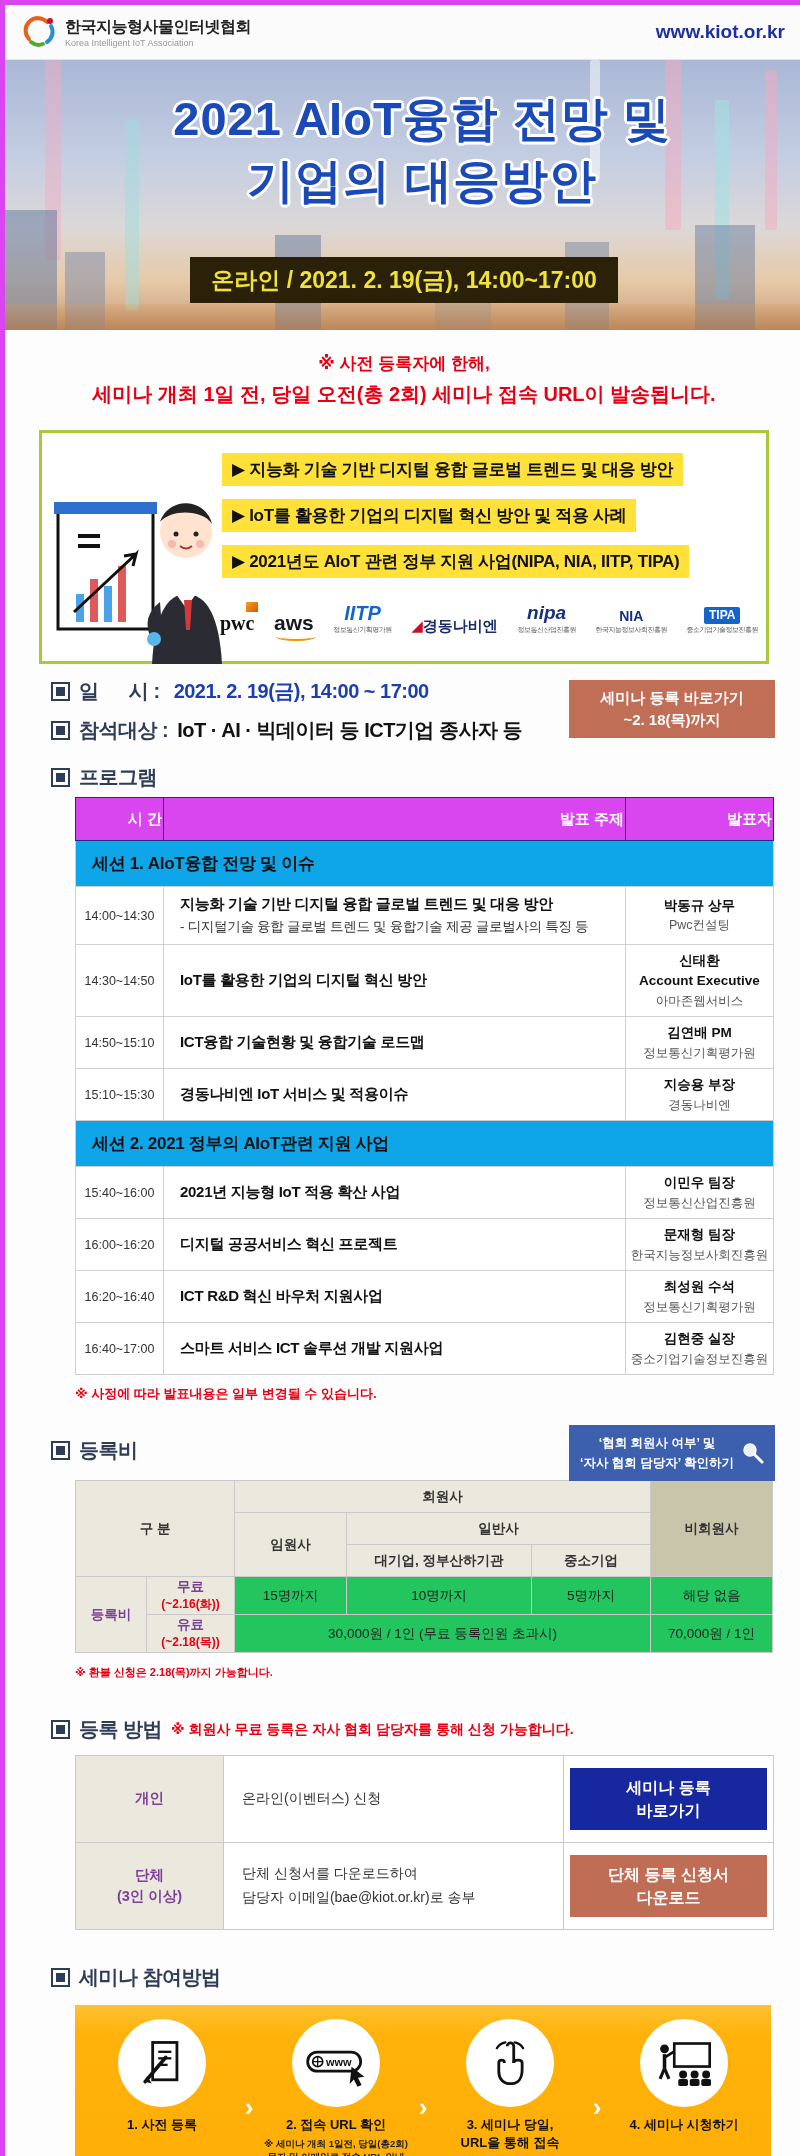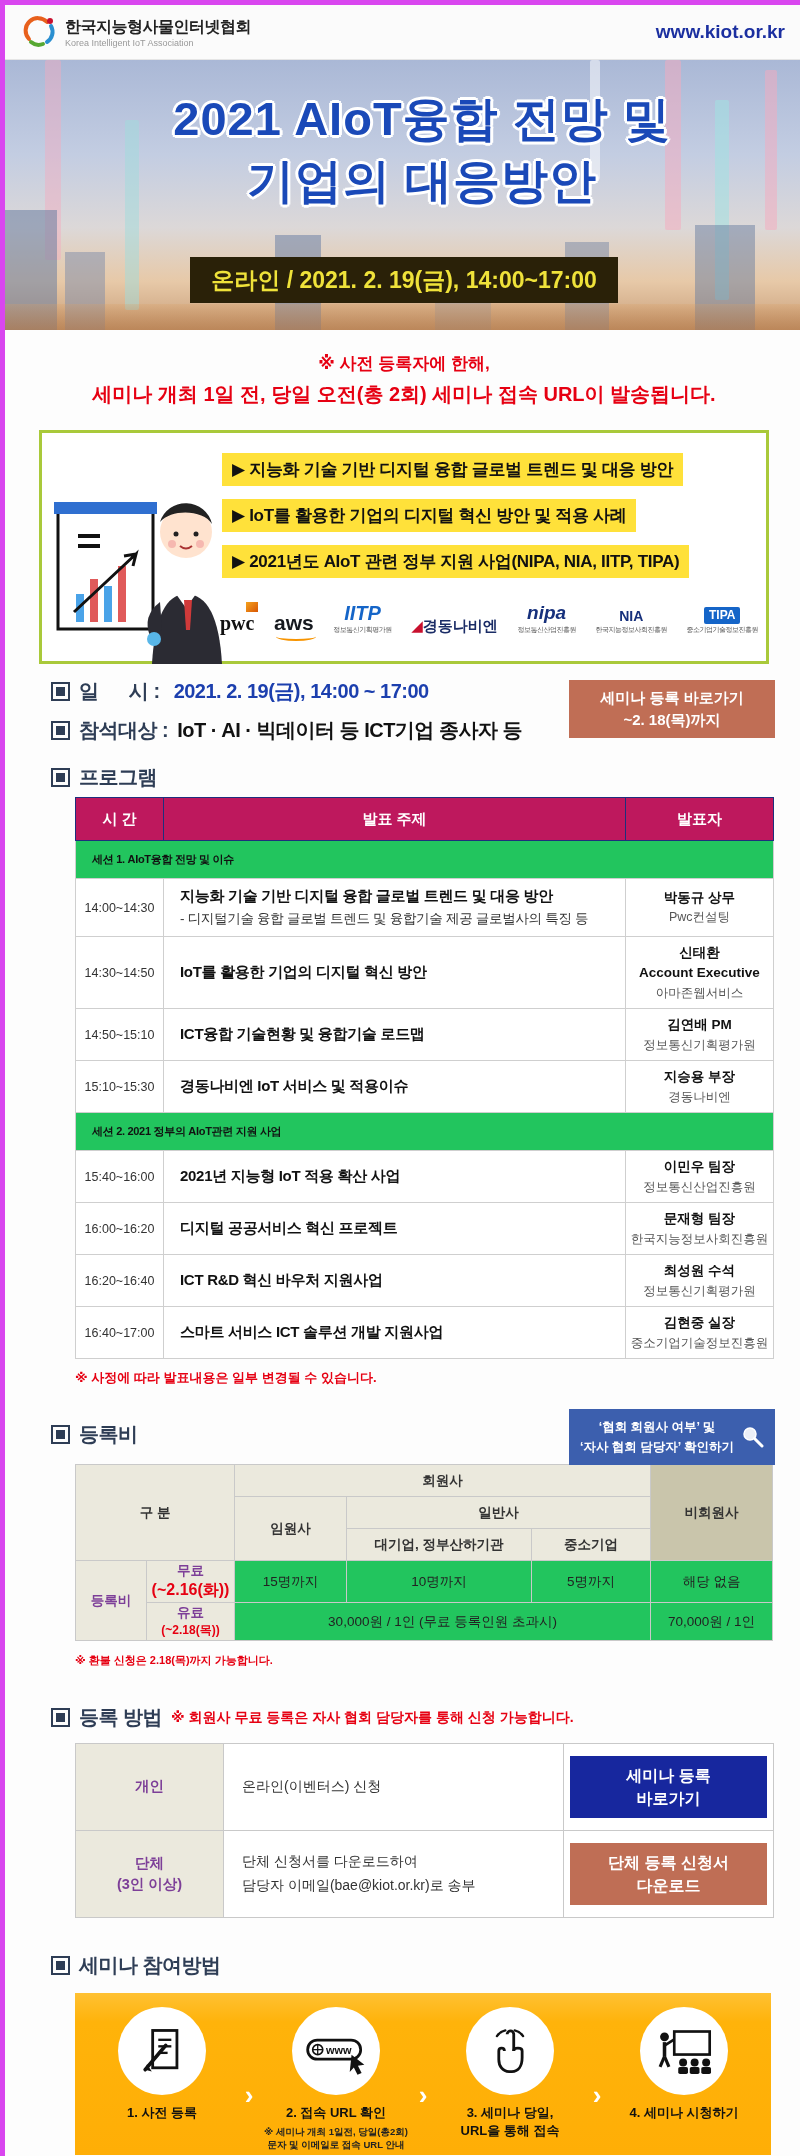--- a/index.html
+++ b/index.html
@@ -56,23 +56,23 @@
   .hl-label{font-size:20px;font-weight:800;color:#2e3d55;letter-spacing:-0.5px;}
   .pre{white-space:pre;}
   .date-blue{color:#1c3fae;}
   .quick-btn{position:absolute;right:28px;top:2px;width:206px;height:58px;background:#c06e55;color:#fff;
     display:flex;flex-direction:column;align-items:center;justify-content:center;font-weight:800;font-size:15px;line-height:1.5;cursor:pointer;}
 
   
   table{border-collapse:collapse;}
   .prog{margin:6px 0 0 70px;width:698px;table-layout:fixed;}
   .prog col.c1{width:88px;} .prog col.c2{width:462px;} .prog col.c3{width:148px;}
-  .prog th{background:#be185d;color:#fff;font-size:15px;font-weight:800;height:40px;border:1px solid #1e2f7d;}
+  .prog th{background:#d946ef;color:#fff;font-size:15px;font-weight:800;height:40px;border:1px solid #1e2f7d;text-align:right;}
   .prog td{border:1px solid #cfcfcf;background:#fff;}
-  .prog .sess td{background:#22c55e;font-size:11px;font-weight:800;color:#111;padding:11px 0 11px 16px;letter-spacing:-0.3px;}
+  .prog .sess td{background:#0ea5e9;font-size:17px;font-weight:800;color:#111;padding:11px 0 11px 16px;letter-spacing:-0.3px;}
   .prog .time{text-align:center;font-size:12.5px;color:#333;}
   .prog .topic{padding:8px 26px 8px 16px;font-size:15px;font-weight:800;color:#111;letter-spacing:-0.3px;}
   .prog .topic .sub{font-weight:400;color:#333;font-size:13.5px;margin-top:4px;}
   .prog .pres{text-align:center;font-size:13.5px;line-height:1.5;padding:6px 2px;}
   .prog .pres .n{font-weight:800;color:#111;}
   .prog .pres .o{color:#555;font-size:12.5px;}
   .prog-note{margin:10px 0 0 70px;color:#e60012;font-size:13px;font-weight:700;}
 
   
   .fees-head{position:relative;margin:34px 0 0 46px;}
@@ -380,21 +380,21 @@
       <th colspan="2">일반사</th>
     </tr>
     <tr>
       <th>대기업, 정부산하기관</th>
       <th>중소기업</th>
     </tr>
     <tr>
       <td rowspan="2" class="lbl purple" style="height:58px;">등록비</td>
       <td class="lbl">
             <div class="purple">무료</div>
-            <div class="redtxt" style="font-size:16px;">(~2.16(화))</div>
+            <div class="redtxt" style="font-size:12px;">(~2.16(화))</div>
           </td>
       <td>15명까지</td>
       <td>10명까지</td>
       <td>5명까지</td>
       <td>해당 없음</td>
     </tr>
     <tr>
       <td class="lbl">
             <div class="purple">유료</div>
             <div class="redtxt" style="font-size:12px;">(~2.18(목))</div>

